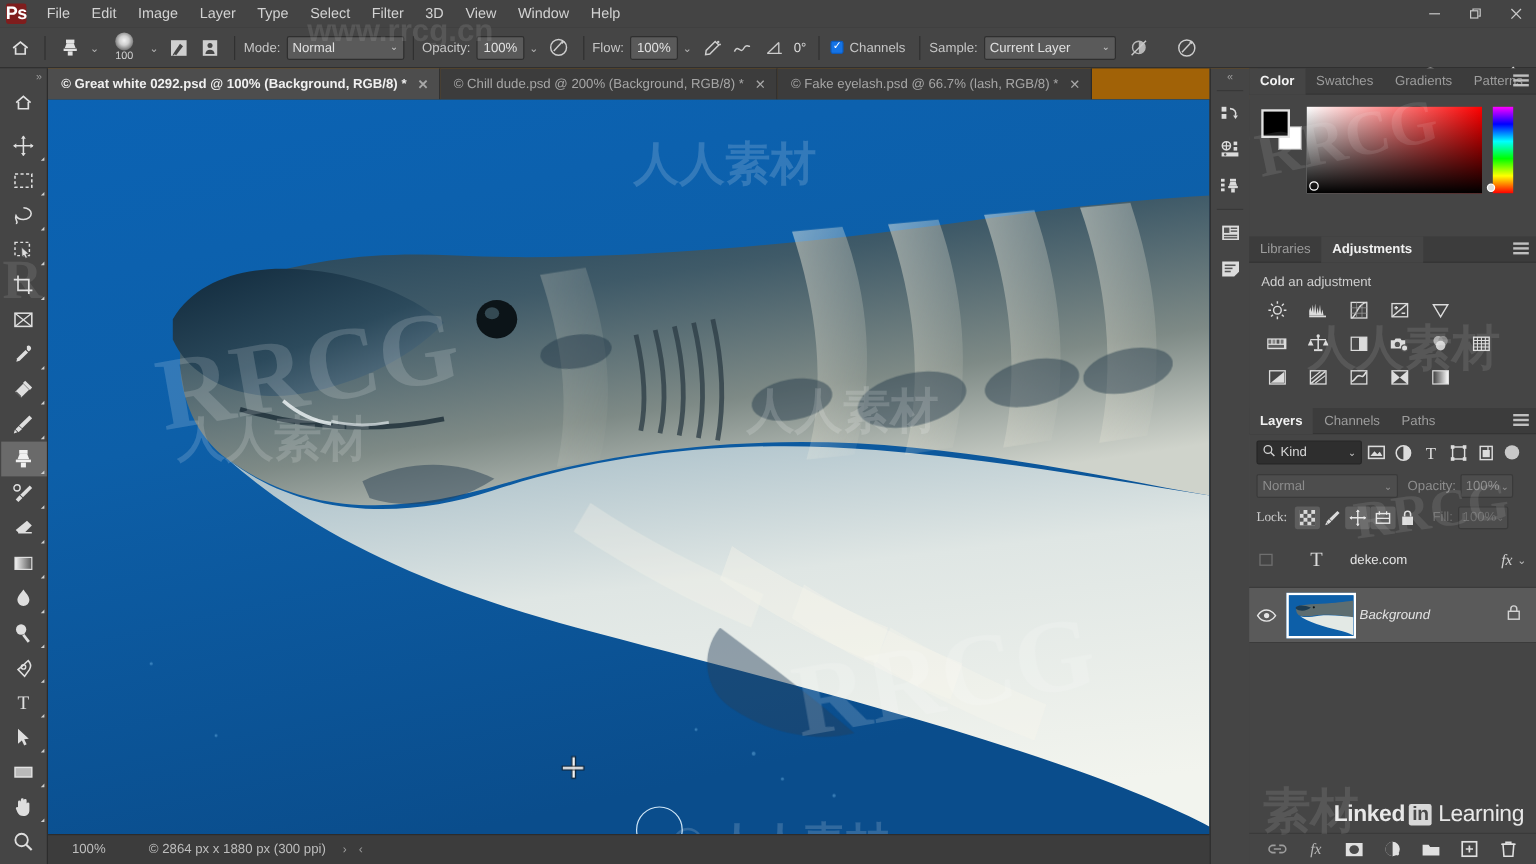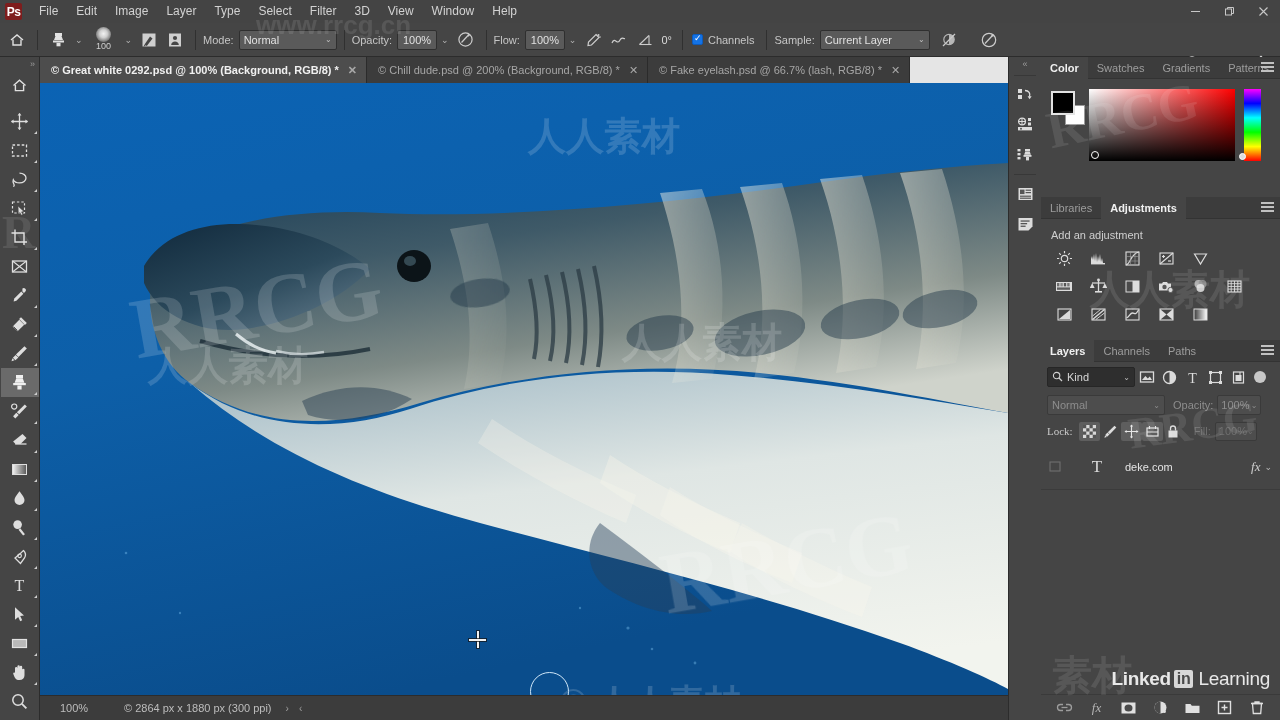--- a/index.html
+++ b/index.html
@@ -5,21 +5,21 @@
   * { box-sizing: border-box; margin:0; padding:0; }
   html,body { width:1280px; height:720px; overflow:hidden; background:#3b3b3b;
     font-family:"Liberation Sans", sans-serif; color:#c8c8c8; -webkit-font-smoothing:antialiased; }
 
   .app { position:relative; width:1280px; height:720px; background:#383838; }
 
   
   .menubar { position:absolute; left:0; top:0; width:1280px; height:23px; background:#444444;
     display:flex; align-items:center; }
   .ps-logo { width:17px; height:17px; margin-left:5px; margin-right:8px; background:#7f1d1d;
-    border-radius:2px; color:#fff; font-size:12px; font-weight:bold; display:flex;
+    border-radius:2px; color:#fff; font-size:15px; font-weight:bold; display:flex;
     align-items:center; justify-content:center; letter-spacing:-0.5px; }
   .menu-item { font-size:12px; color:#d2d2d2; padding:0 9px; line-height:23px; cursor:default; }
   .win-ctrls { position:absolute; right:0; top:0; height:23px; display:flex; }
   .win-btn { width:34px; height:23px; display:flex; align-items:center; justify-content:center;
     color:#bdbdbd; font-size:11px; }
 
   
   .optbar { position:absolute; left:0; top:23px; width:1280px; height:34px; background:#454545;
     border-bottom:1px solid #2c2c2c; display:flex; align-items:center; padding-left:4px; }
   .opt-sep { width:1px; height:20px; background:#303030; margin:0 7px; }
@@ -51,21 +51,21 @@
   .tool { position:relative; width:38px; height:29px; display:flex; align-items:center;
     justify-content:center; margin:0 auto; }
   .tool.active { background:#6a6a6a; }
   .tool .tri { position:absolute; right:2px; bottom:2px; width:0; height:0;
     border-left:3px solid transparent; border-bottom:3px solid #cfcfcf; }
   .tool svg { display:block; }
   .tool-sep { height:7px; }
 
   
   .canvas-wrap { position:absolute; left:40px; top:57px; width:1008px; height:638px; background:#282828; }
-  .tabbar { position:absolute; left:0; top:0; width:1008px; height:26px; background:#e5e5e5;
+  .tabbar { position:absolute; left:0; top:0; width:1008px; height:26px; background:#a16207;
     display:flex; }
   .tab { height:26px; display:flex; align-items:center; padding:0 9px 0 11px; font-size:11px;
     background:#3c3c3c; color:#a6a6a6; border-right:1px solid #2b2b2b; white-space:nowrap; }
   .tab.active { background:#4d4d4d; color:#f0f0f0; font-weight:bold; }
   .tab .x { margin-left:9px; font-size:11px; color:#a8a8a8; }
   .doc-area { position:absolute; left:0; top:26px; width:1008px; height:612px; background:#282828; }
   .doc-img { position:absolute; left:0; top:0; width:968px; height:612px; overflow:hidden;
     background:#0d5fa8; }
   .shark-svg { position:absolute; left:0; top:0; }
   .brushcursor { position:absolute; left:490px; top:589px; width:39px; height:39px;
@@ -1011,20 +1011,46 @@
           <svg width="16" height="13" viewBox="0 0 16 13">
               <rect x="3" y="2" width="10" height="9" fill="none" stroke="#6f6f6f" stroke-width="1.1"></rect>
             </svg>
         </div>
         <div class="layer-type-icon" style="width:56px">T</div>
         <div class="layer-name">deke.com</div>
         <div class="layer-fx">fx</div>
         <div style="font-size:9px;color:#b9b9b9;margin-right:8px">⌄</div>
       </div>
 
+      <div class="layer-row selected">
+        <div class="eye-cell">
+          <svg width="17" height="12" viewBox="0 0 17 12">
+              <path d="M1 6s3-4.6 7.5-4.6S16 6 16 6s-3 4.6-7.5 4.6S1 6 1 6z" fill="none" stroke="#e4e4e4" stroke-width="1.2"></path>
+              <circle cx="8.5" cy="6" r="2.2" fill="#e4e4e4"></circle>
+            </svg>
+        </div>
+        <div class="thumb-cell">
+          <div class="layer-thumb-sel">
+            <svg width="54" height="34" viewBox="0 0 968 612" preserveAspectRatio="xMidYMid slice">
+              <rect width="968" height="612" fill="#0d5fa8"></rect>
+              <path d="M120 175 C 200 132, 420 136, 640 118 C 800 104, 930 84, 968 80 L968 330 C 860 314, 700 288, 520 292 C 400 295, 250 340, 150 300 C 110 272, 100 210, 120 175 Z" fill="#5d6d70"></path>
+              <path d="M150 300 C 280 400, 520 470, 760 530 C 880 560, 950 596, 968 606 L968 330 C 820 312, 620 288, 450 308 C 330 322, 215 350, 150 300 Z" fill="#e3e9e5"></path>
+              <path d="M104 183 C 140 145, 230 145, 330 186 C 280 235, 160 255, 104 200 Z" fill="#1d3c52"></path>
+              <circle cx="374" cy="183" r="16" fill="#0c1418"></circle>
+            </svg>
+          </div>
+        </div>
+        <div class="layer-name it">Background</div>
+        <div class="layer-lockicon">
+          <svg width="13" height="15" viewBox="0 0 13 15">
+              <rect x="2" y="6.4" width="9" height="6.6" fill="none" stroke="#d2d2d2" stroke-width="1.2"></rect>
+              <path d="M4 6.4V4.4a2.5 2.5 0 015 0v2" fill="none" stroke="#d2d2d2" stroke-width="1.2"></path>
+            </svg>
+        </div>
+      </div>
     </div>
 
     <div class="linkedin">
       <span>Linked</span>
       <span class="li-in">in</span>
       <span class="li-learn">Learning</span>
     </div>
 
     <div class="lp-bottom">
       <div class="lpb">

